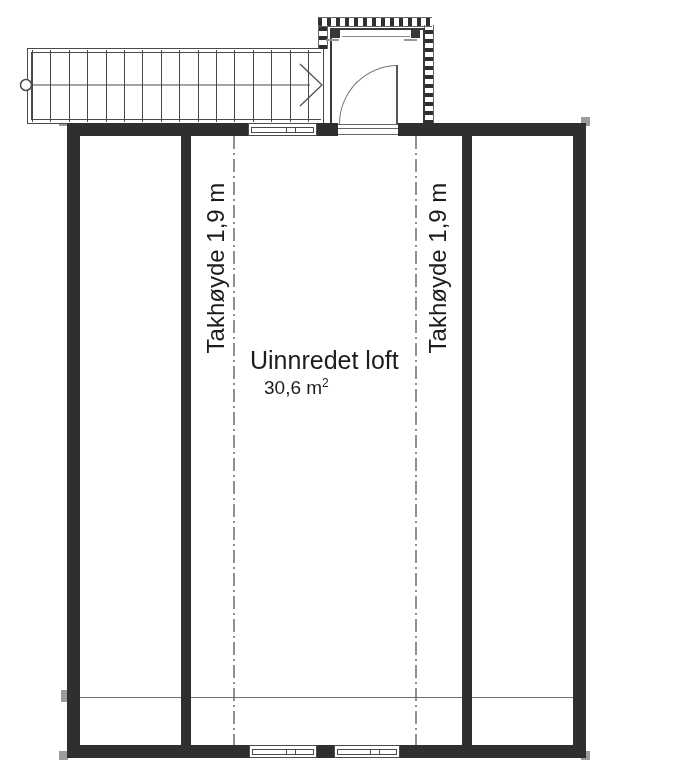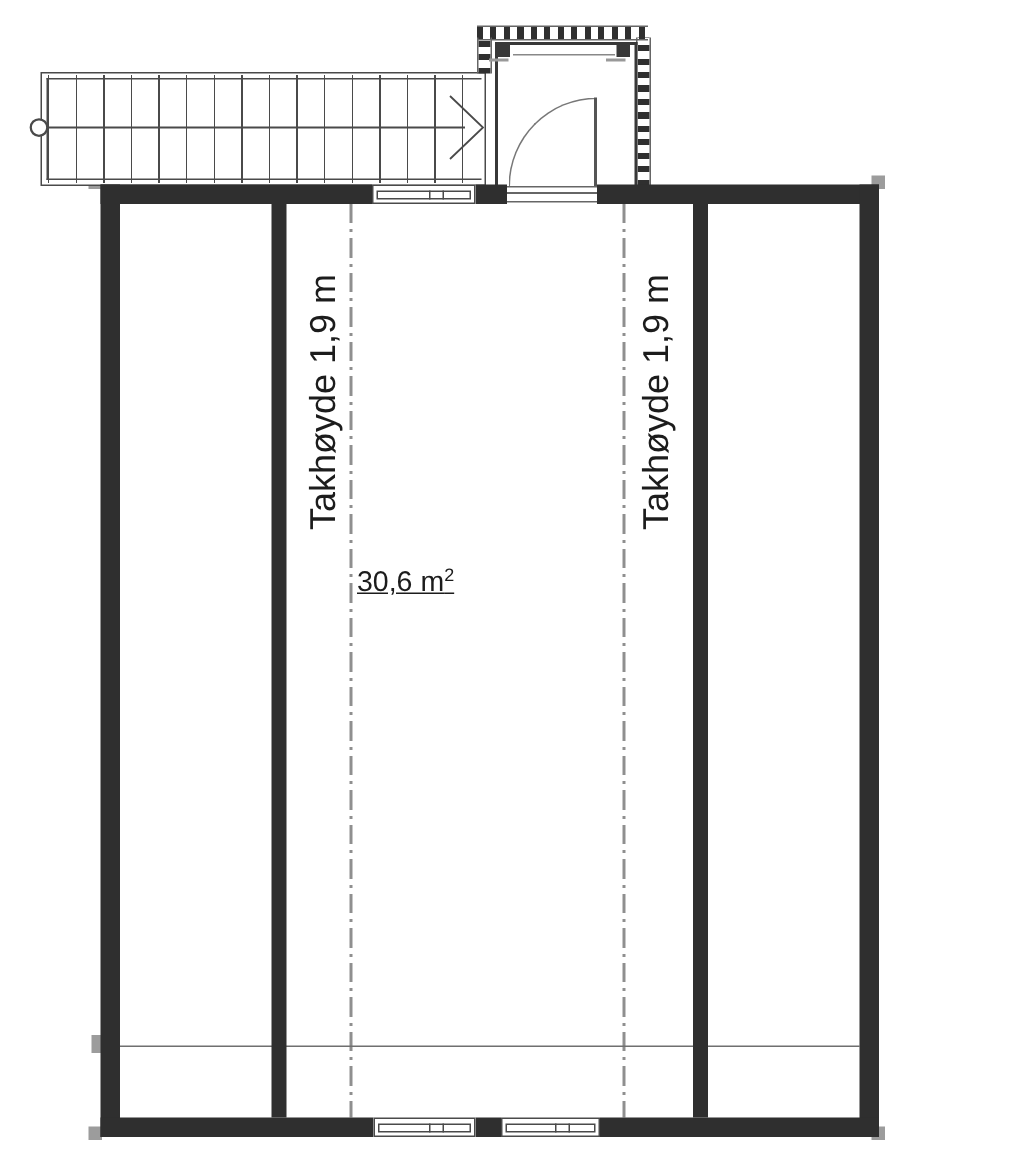--- a/index.html
+++ b/index.html
@@ -47,21 +47,21 @@
   .win-div{position:absolute;top:3px;bottom:2px;width:1px;background:var(--line);}
 
   
   .dashline{position:absolute;top:136px;width:2px;height:609px;z-index:2;
     background:repeating-linear-gradient(180deg,var(--dash) 0 13px,transparent 13px 17px,var(--dash) 17px 19px,transparent 19px 23px);}
 
   .floor-edge{position:absolute;left:80px;top:697px;width:493px;height:1px;background:var(--thin);z-index:2;}
 
   
   .room-name{position:absolute;left:250px;top:347px;font-size:25px;line-height:1.1;z-index:6;white-space:nowrap;}
-  .room-area{position:absolute;left:238px;top:377px;font-size:19px;line-height:1.1;z-index:6;white-space:nowrap;text-decoration:underline;}
+  .room-area{position:absolute;left:264px;top:377px;font-size:19px;line-height:1.1;z-index:6;white-space:nowrap;}
   .room-area sup{font-size:12px;}
   .vlabel{position:absolute;width:200px;height:28px;display:flex;align-items:center;justify-content:center;
     font-size:24px;transform:rotate(-90deg);z-index:6;white-space:nowrap;}
 </style>
 </head>
 <body>
 
 <div class="canvas">
 
   <div class="cap" style="left:59px;top:117px;width:9px;height:9px;"></div>
@@ -119,17 +119,18 @@
     <div class="win-band"></div>
     <div class="win-div" style="left:55%;"></div>
     <div class="win-div" style="left:68%;"></div>
   </div>
 
   <div class="dashline" style="left:233px;"></div>
   <div class="dashline" style="left:415px;"></div>
 
   <div class="floor-edge"></div>
 
+  <div class="room-name">Uinnredet loft</div>
   <div class="room-area"><span>30,6 m</span><sup>2</sup></div>
   <div class="vlabel" style="left:116px;top:254px;">Takhøyde 1,9 m</div>
   <div class="vlabel" style="left:338px;top:254px;">Takhøyde 1,9 m</div>
 
 </div>
 
 </body></html>

